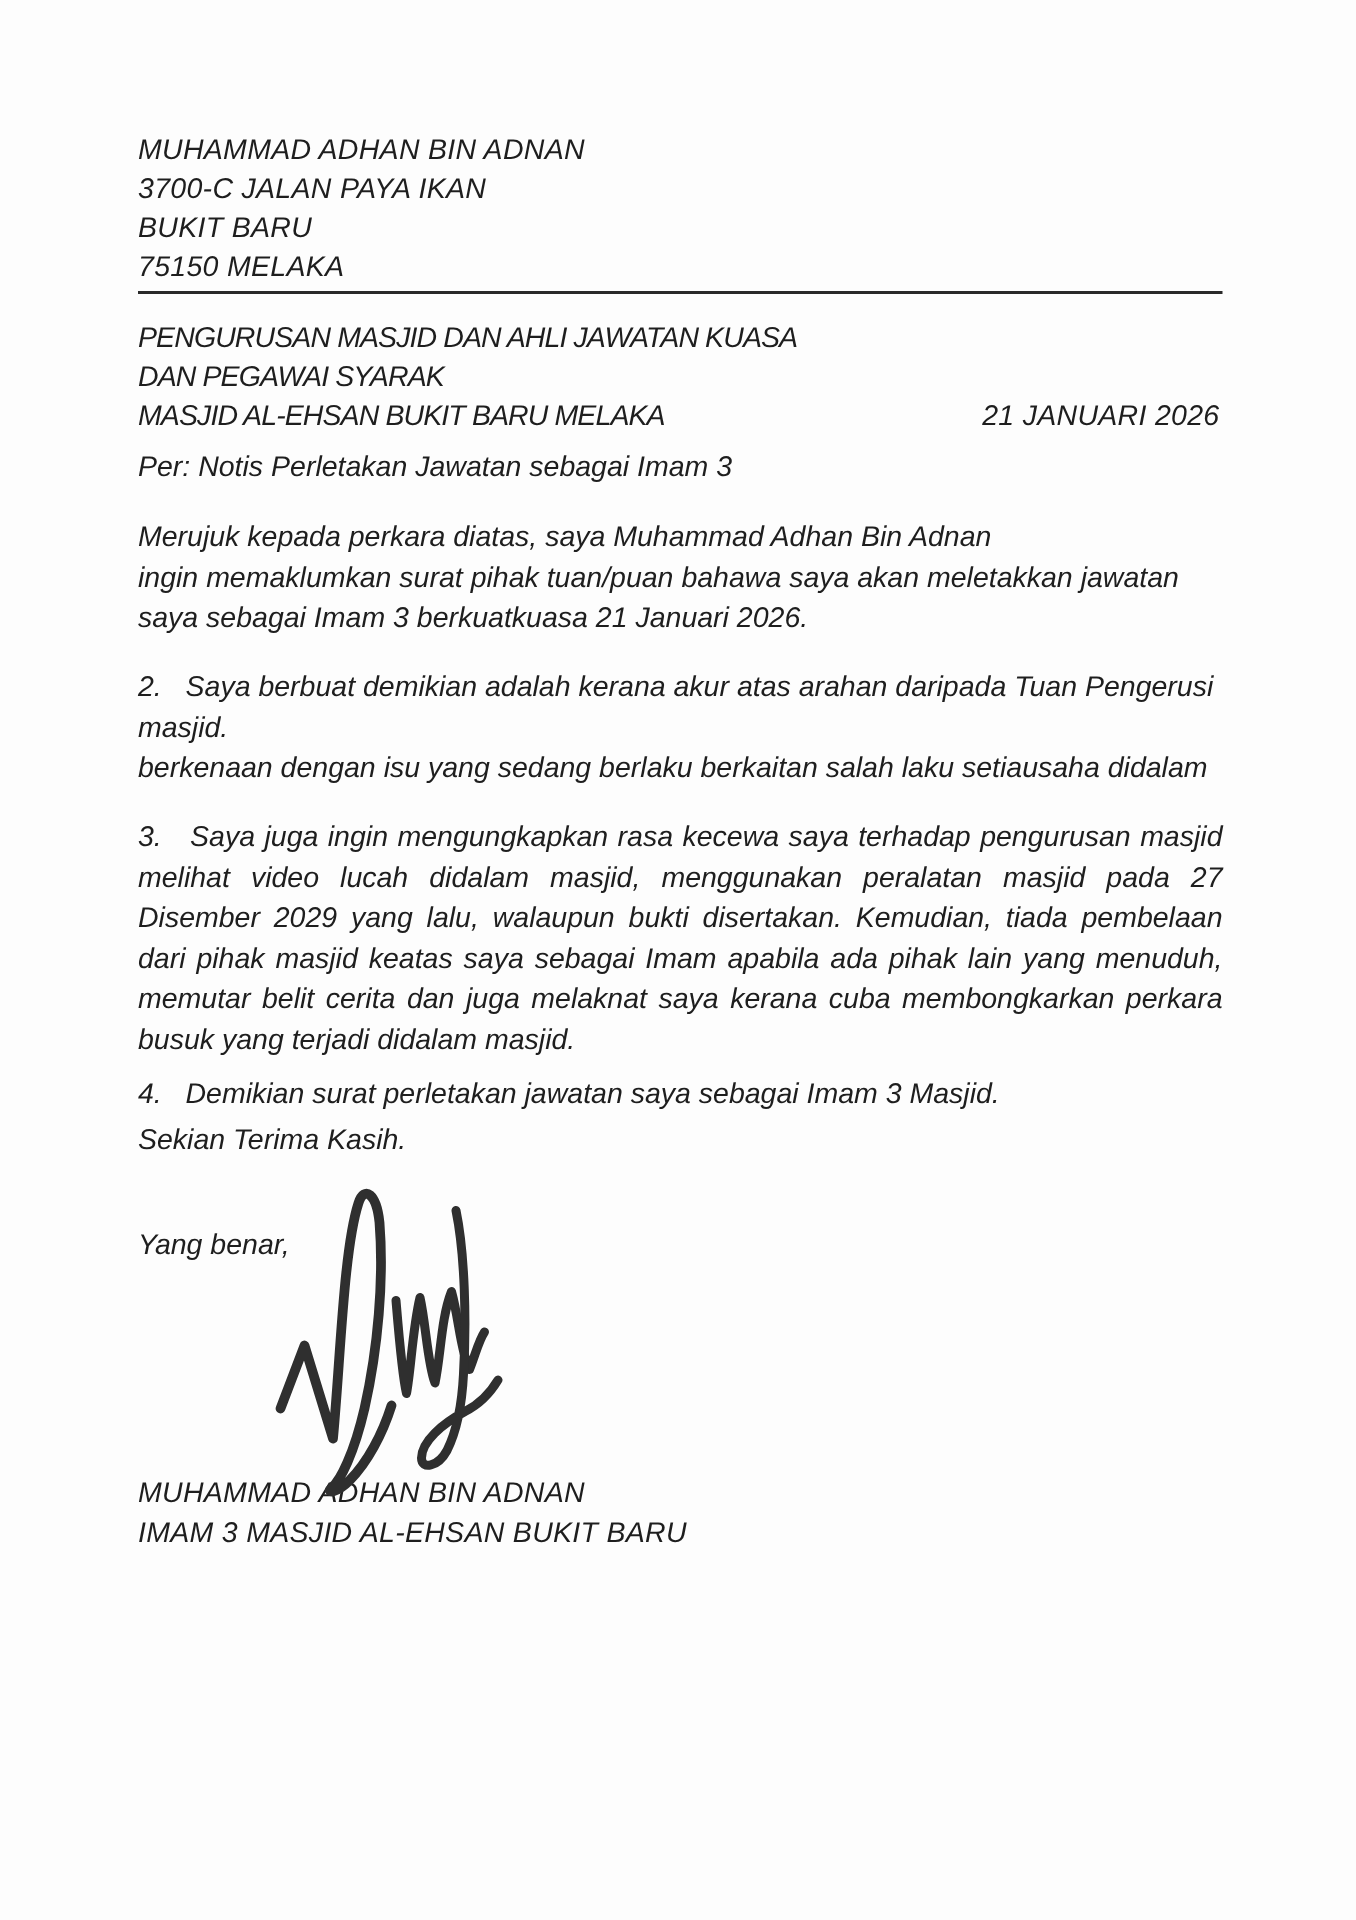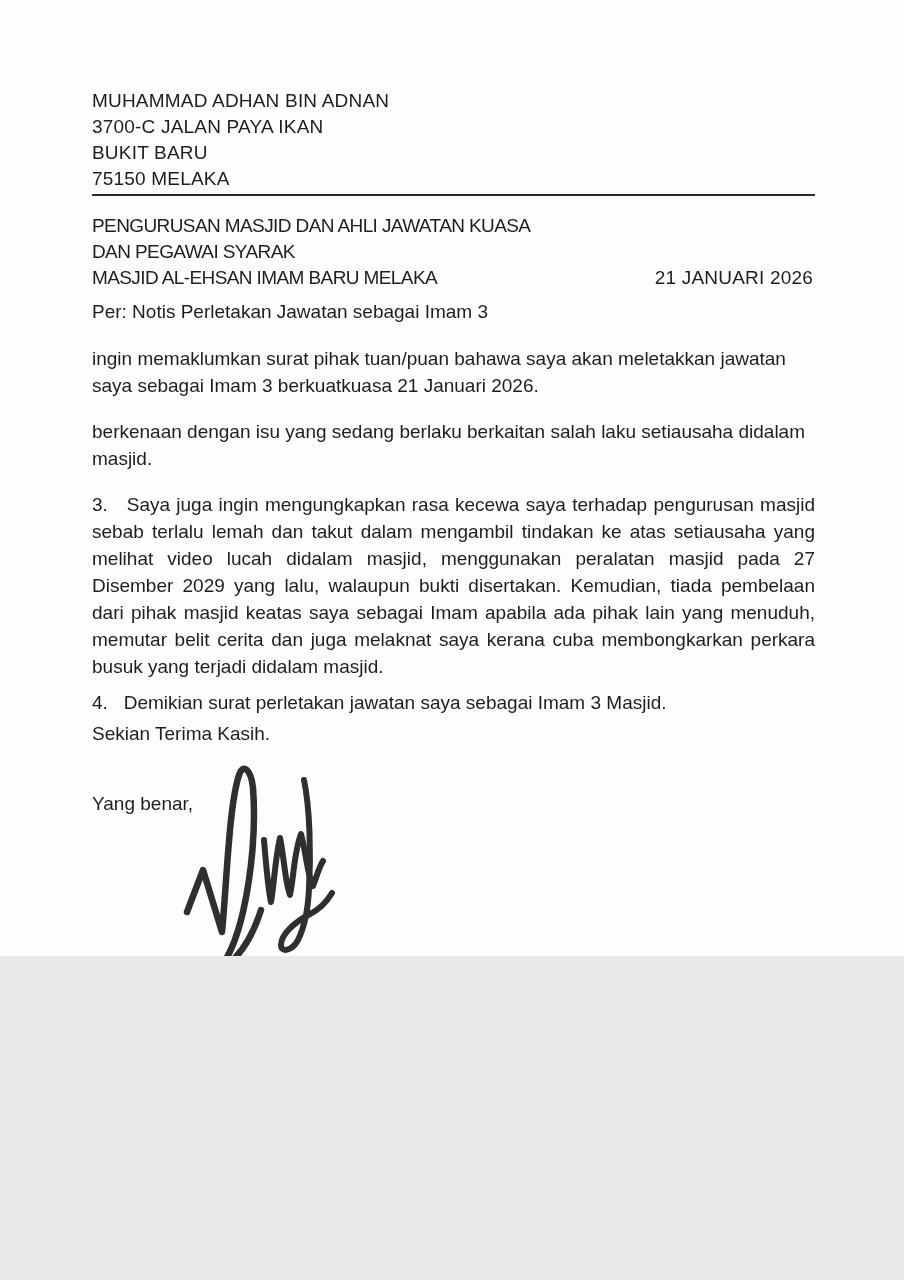--- a/index.html
+++ b/index.html
@@ -1,28 +1,29 @@
 <!DOCTYPE html>
 <html><head>
 <meta charset="utf-8">
 <style>
   * { margin: 0; padding: 0; box-sizing: border-box; }
   html, body { background: #e9e9e9; }
   .page {
     position: relative;
     width: 904px;
-    height: 956px;
+    height: 1280px;
     margin: 0 auto;
     background: #fdfdfd;
     color: #1e1e1e;
     font-family: "Liberation Sans", "DejaVu Sans", sans-serif;
     font-size: 19px;
     line-height: 27px;
     padding: 88px 89px 0 92px;
     overflow: hidden;
+    font-style: italic;
   }
   .line { white-space: normal; }
 
   .sender-block { line-height: 26px; letter-spacing: 0.2px; }
   .divider {
     border: none;
     border-top: 2px solid #2a2a2a;
     margin-top: 2px;
     width: 723px;
   }
@@ -79,41 +80,42 @@
       <div class="line">BUKIT BARU</div>
       <div class="line">75150 MELAKA</div>
     </div>
 
   <hr class="divider">
 
   <div class="recipient-row">
     <div class="recipient-block">
         <div class="line">PENGURUSAN MASJID DAN AHLI JAWATAN KUASA</div>
         <div class="line">DAN PEGAWAI SYARAK</div>
-        <div class="line">MASJID AL-EHSAN IMAM BARU MELAKA</div>
+        <div class="line">MASJID AL-EHSAN BUKIT BARU MELAKA</div>
       </div>
     <div class="date">21 JANUARI 2026</div>
   </div>
 
 
   <div class="subject">Per: Notis Perletakan Jawatan sebagai Imam 3</div>
 
   <div class="para para-1">
+      <div class="line">Merujuk kepada perkara diatas, saya Muhammad Adhan Bin Adnan</div>
       <div class="line">ingin memaklumkan surat pihak tuan/puan bahawa saya akan meletakkan jawatan</div>
       <div class="line">saya sebagai Imam 3 berkuatkuasa 21 Januari 2026.</div>
     </div>
 
   <div class="para para-2">
+      <div class="line">2.&nbsp;&nbsp; Saya berbuat demikian adalah kerana akur atas arahan daripada Tuan Pengerusi</div>
+      <div class="line">masjid.</div>
       <div class="line">berkenaan dengan isu yang sedang berlaku berkaitan salah laku setiausaha didalam</div>
-      <div class="line">masjid.</div>
     </div>
 
   <div class="para para-3 para--justify">
       <div class="line">3.&nbsp;&nbsp; Saya juga ingin mengungkapkan rasa kecewa saya terhadap pengurusan masjid</div>
-      <div class="line">sebab terlalu lemah dan takut dalam mengambil tindakan ke atas setiausaha yang</div>
       <div class="line">melihat video lucah didalam masjid, menggunakan peralatan masjid pada 27</div>
       <div class="line">Disember 2029 yang lalu, walaupun bukti disertakan. Kemudian, tiada pembelaan</div>
       <div class="line">dari pihak masjid keatas saya sebagai Imam apabila ada pihak lain yang menuduh,</div>
       <div class="line">memutar belit cerita dan juga melaknat saya kerana cuba membongkarkan perkara</div>
       <div class="line">busuk yang terjadi didalam masjid.</div>
     </div>
 
   <div class="para para-4">
       <div class="line">4.&nbsp;&nbsp; Demikian surat perletakan jawatan saya sebagai Imam 3 Masjid.</div>
     </div>

